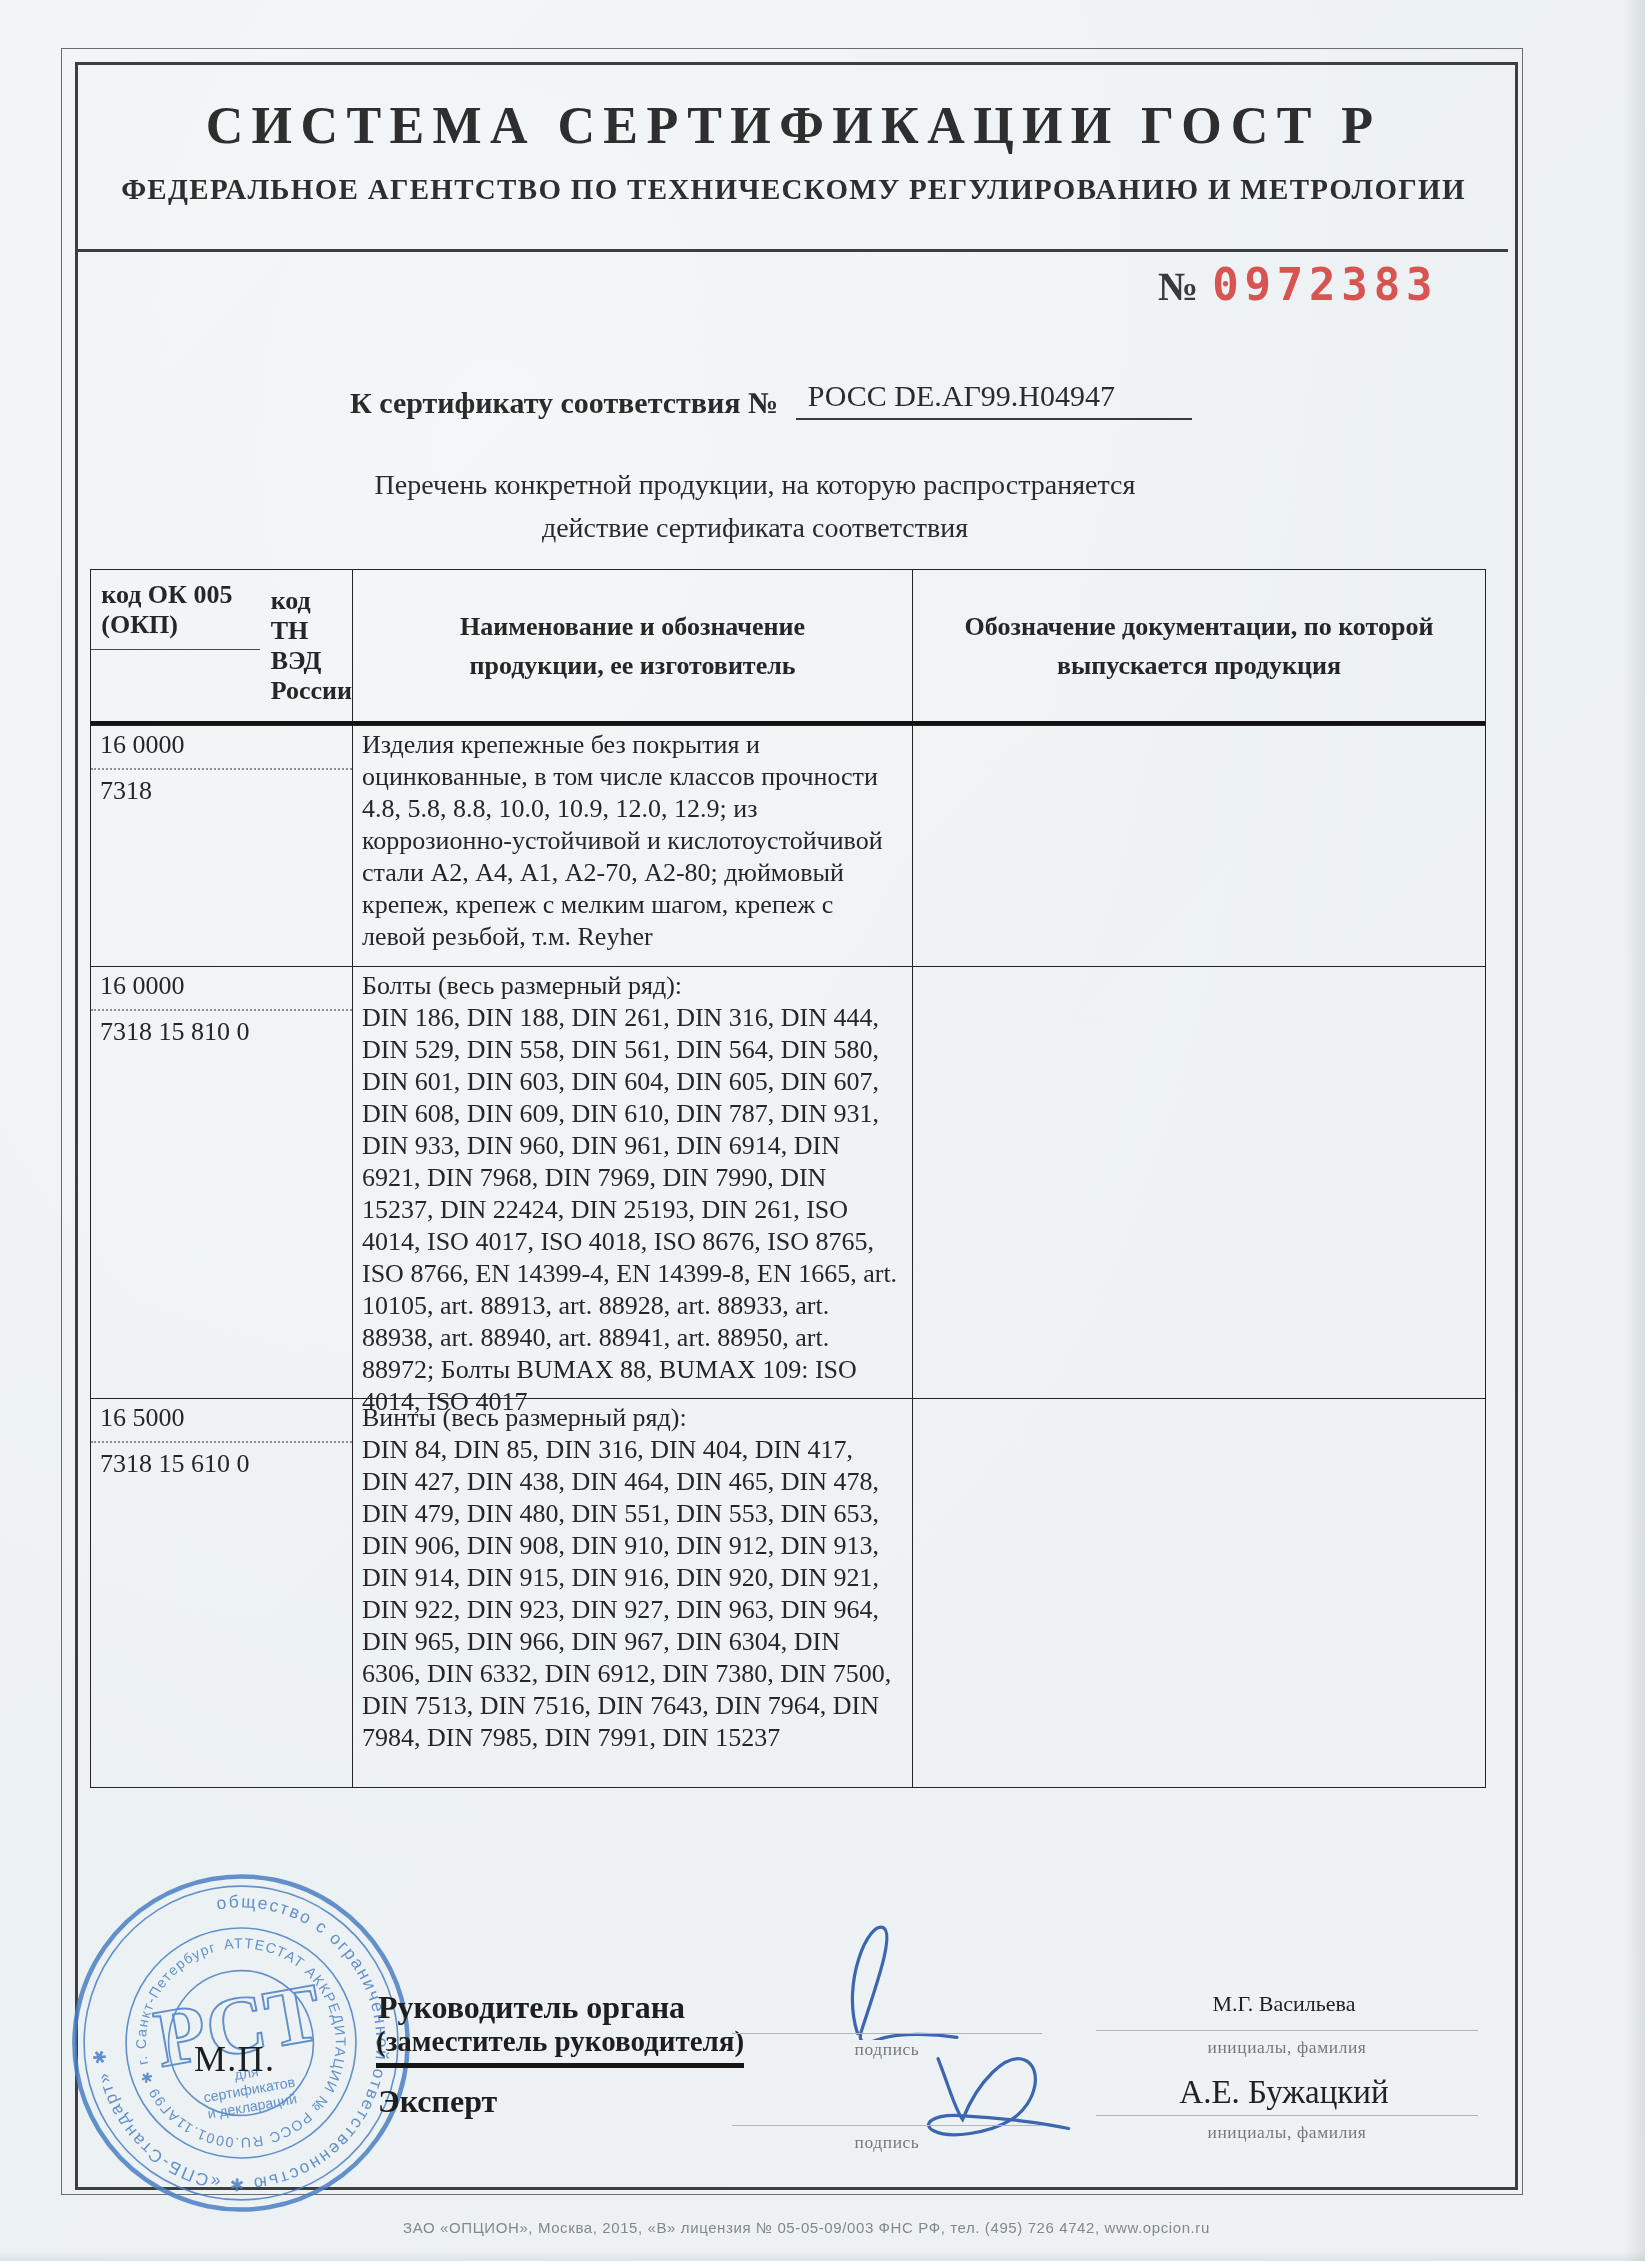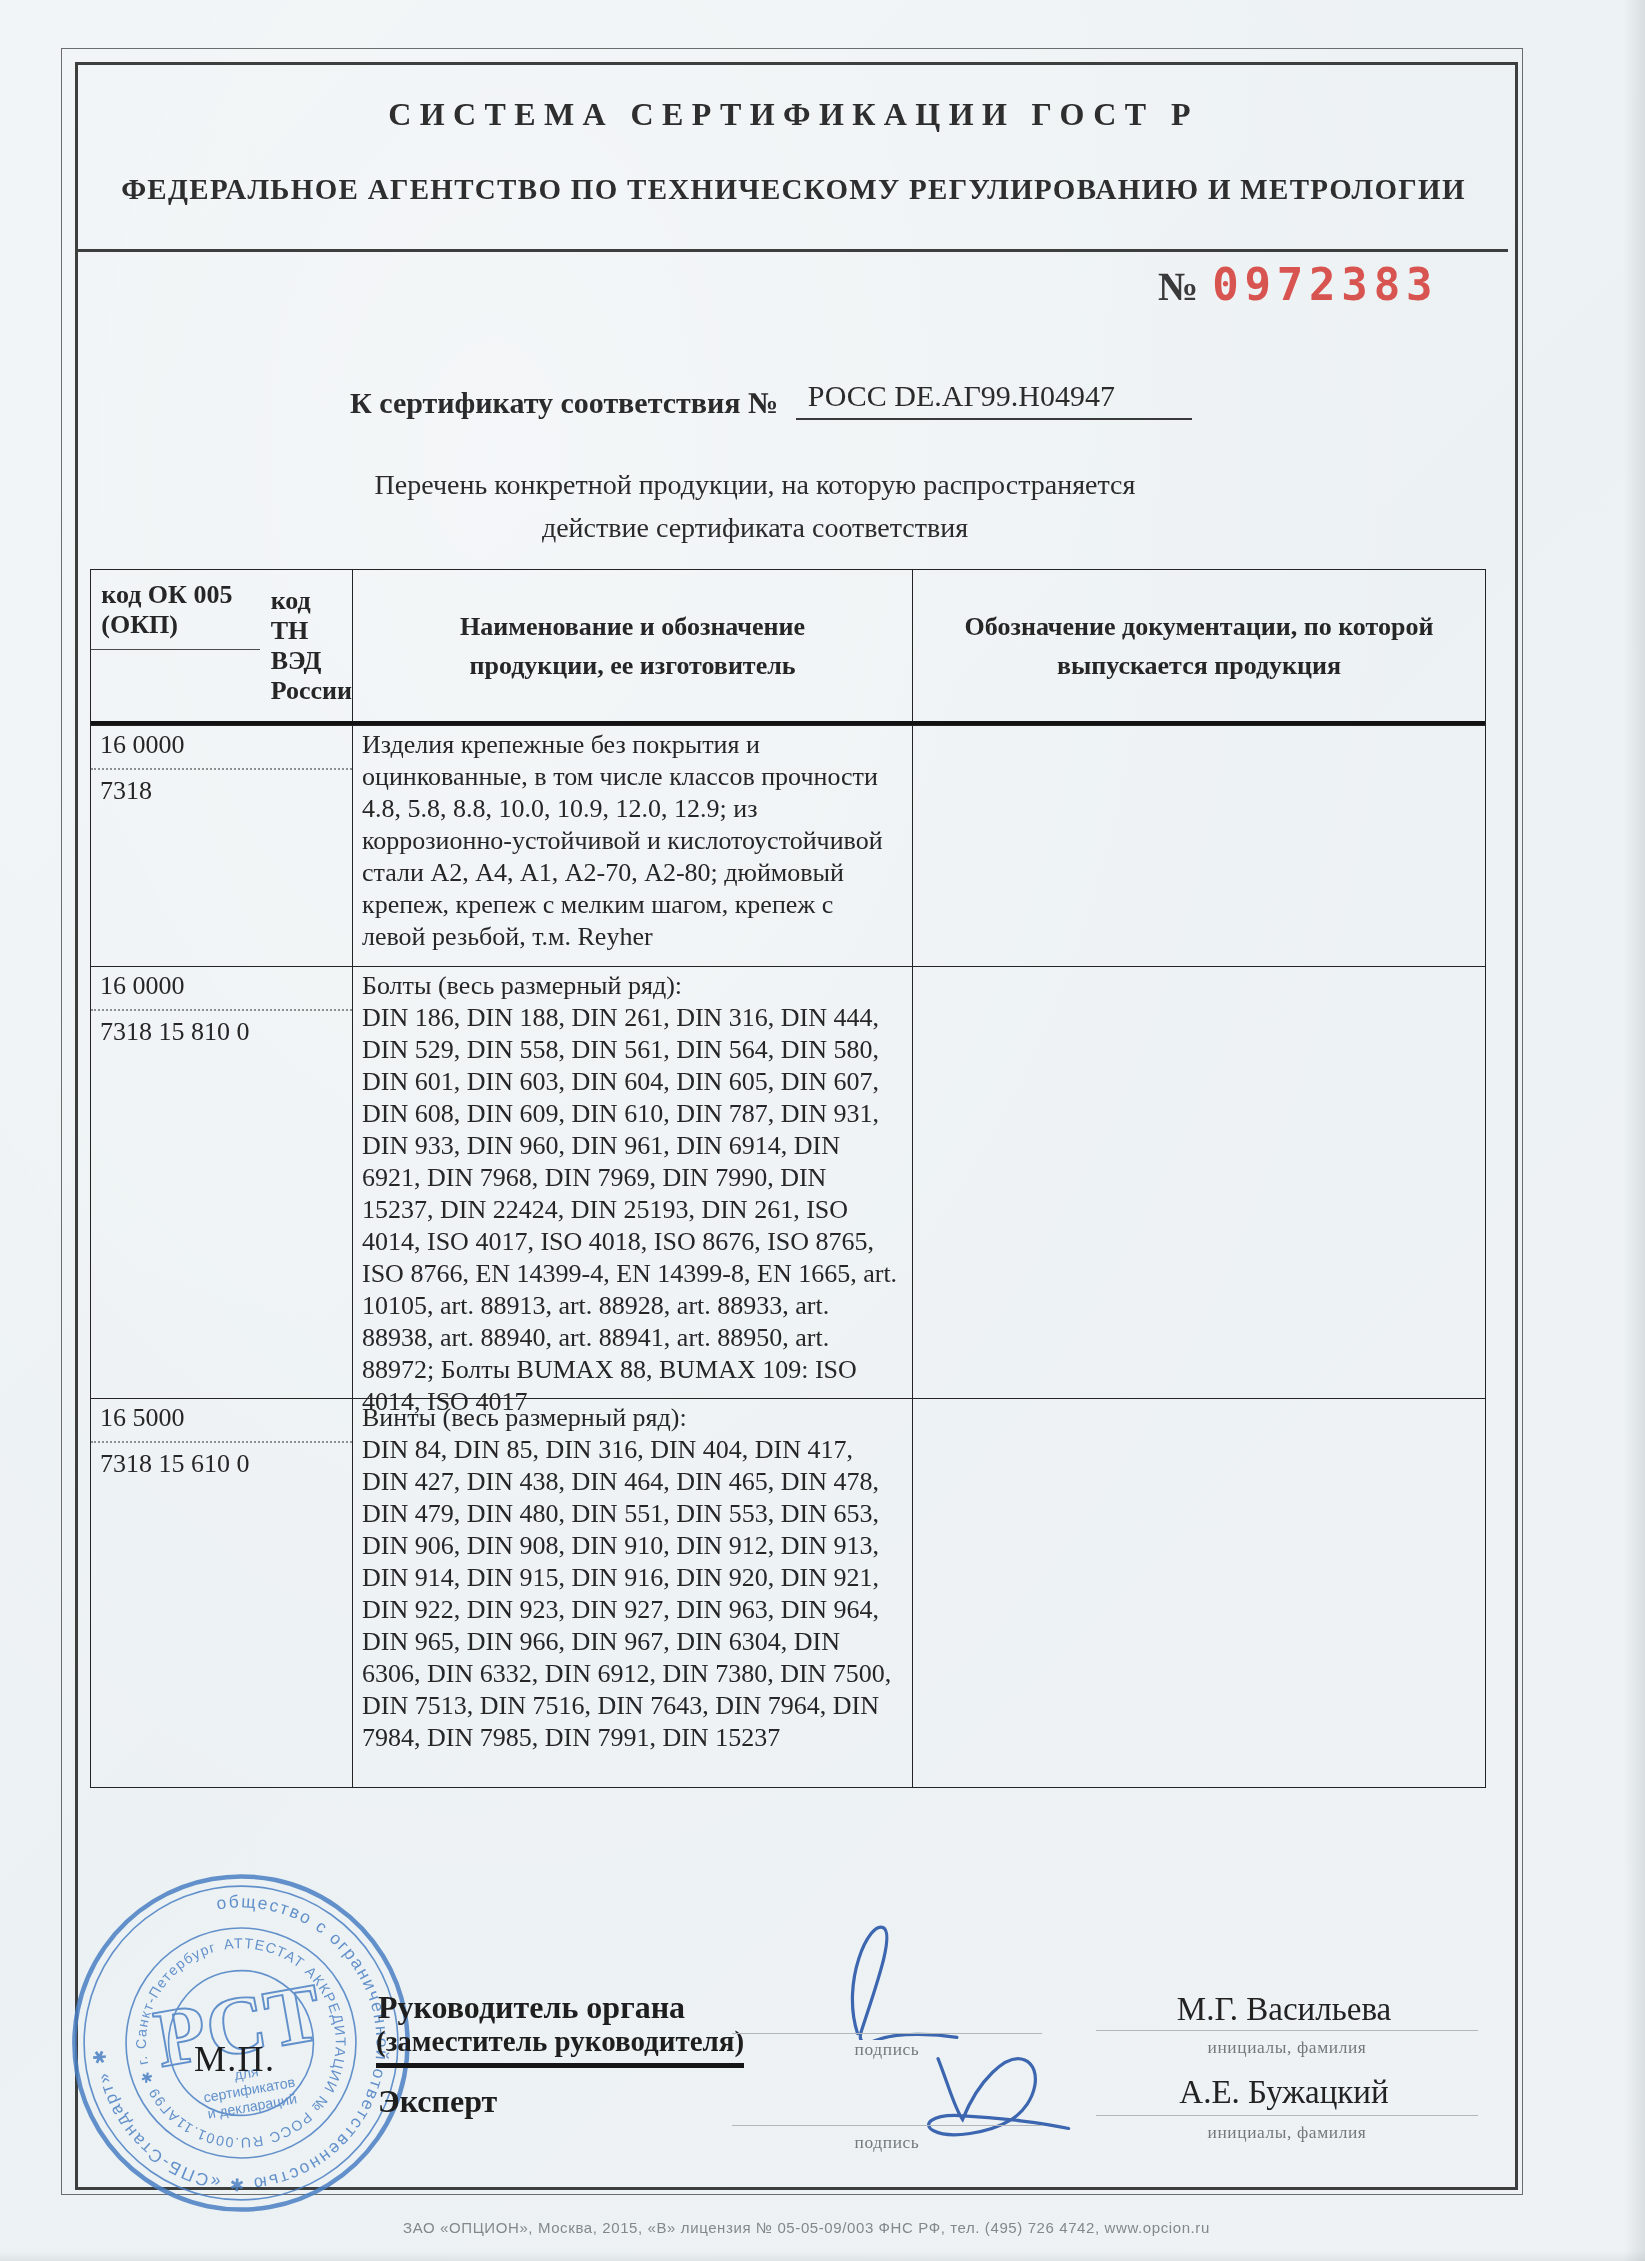--- a/index.html
+++ b/index.html
@@ -19,21 +19,21 @@
     background:linear-gradient(to right,rgba(120,130,135,0),rgba(120,130,135,.18));}
   .scan-edge-bottom{position:absolute;left:0;bottom:0;width:100%;height:10.3px;
     background:linear-gradient(to bottom,rgba(120,130,135,0),rgba(120,130,135,.12));}
 
   .outer-frame{position:absolute;left:61px;top:48px;width:1460px;height:2145px;
     border:1.9px solid #6b6d6c;}
   .inner-frame{position:absolute;left:75px;top:62px;width:1437px;height:2122px;
     border:3.2px solid #3d3f3e;}
 
   .h1{position:absolute;left:77px;top:96px;width:1433px;text-align:center;
-    font-size:32px;font-weight:bold;letter-spacing:8.4px;color:#2e2e2e;}
+    font-size:52px;font-weight:bold;letter-spacing:8.4px;color:#2e2e2e;}
   .h2{position:absolute;left:77px;top:173px;width:1433px;text-align:center;
     font-size:29px;font-weight:bold;letter-spacing:1.3px;color:#2e2e2e;}
   .header-rule{position:absolute;left:78px;top:249px;width:1430px;height:3.2px;background:#3d3f3e;}
 
   .form-number{position:absolute;left:1158px;top:263px;display:flex;align-items:flex-start;gap:14px;}
   .form-number .no{font-size:40px;font-weight:bold;color:#3a3a3a;}
   .form-number .digits{font-family:"DejaVu Sans Mono","Liberation Mono",monospace;
     font-size:44px;font-weight:bold;letter-spacing:5.8px;color:#d85450;margin-top:-3.9px;}
 
   .doc-title{position:absolute;left:707px;top:314px;transform:translateX(-50%);
@@ -79,21 +79,21 @@
   .sig-label1{position:absolute;left:378px;top:1989px;font-size:32px;font-weight:bold;color:#1e1e1e;}
   .sig-label1b{position:absolute;left:376px;top:2025px;font-size:29px;font-weight:bold;color:#1e1e1e;
     border-bottom:5.8px solid #161616;padding-bottom:5.2px;}
   .sig-label2{position:absolute;left:378px;top:2083px;font-size:32px;font-weight:bold;color:#1e1e1e;}
 
   .sigline1{position:absolute;left:732px;top:2033px;width:310px;height:1.3px;background:#b2b7ba;}
   .sigline2{position:absolute;left:732px;top:2125px;width:310px;height:1.3px;background:#b2b7ba;}
   .cap{position:absolute;font-size:17.4px;color:#73797d;letter-spacing:0.6px;}
   .cap.sp1{left:732px;top:2039px;width:310px;text-align:center;}
   .cap.sp2{left:732px;top:2132px;width:310px;text-align:center;}
-  .name1{position:absolute;left:1097px;top:1991px;width:374px;text-align:center;font-size:33px;color:#222;}
+  .name1{position:absolute;left:1097px;top:1991px;width:374px;text-align:center;font-size:22px;color:#222;}
   .name2{position:absolute;left:1097px;top:2074px;width:374px;text-align:center;font-size:33px;color:#222;}
   .nameline1{position:absolute;left:1096px;top:2030px;width:382px;height:1.3px;background:#b2b7ba;}
   .nameline2{position:absolute;left:1096px;top:2115px;width:382px;height:1.3px;background:#b2b7ba;}
   .cap.nc1{left:1096px;top:2037px;width:382px;text-align:center;}
   .cap.nc2{left:1096px;top:2122px;width:382px;text-align:center;}
 
   .sig-svg{position:absolute;}
   .sig1{left:807px;top:1911px;width:194px;height:129px;}
   .sig2{left:916px;top:2047px;width:207px;height:97px;}
 

